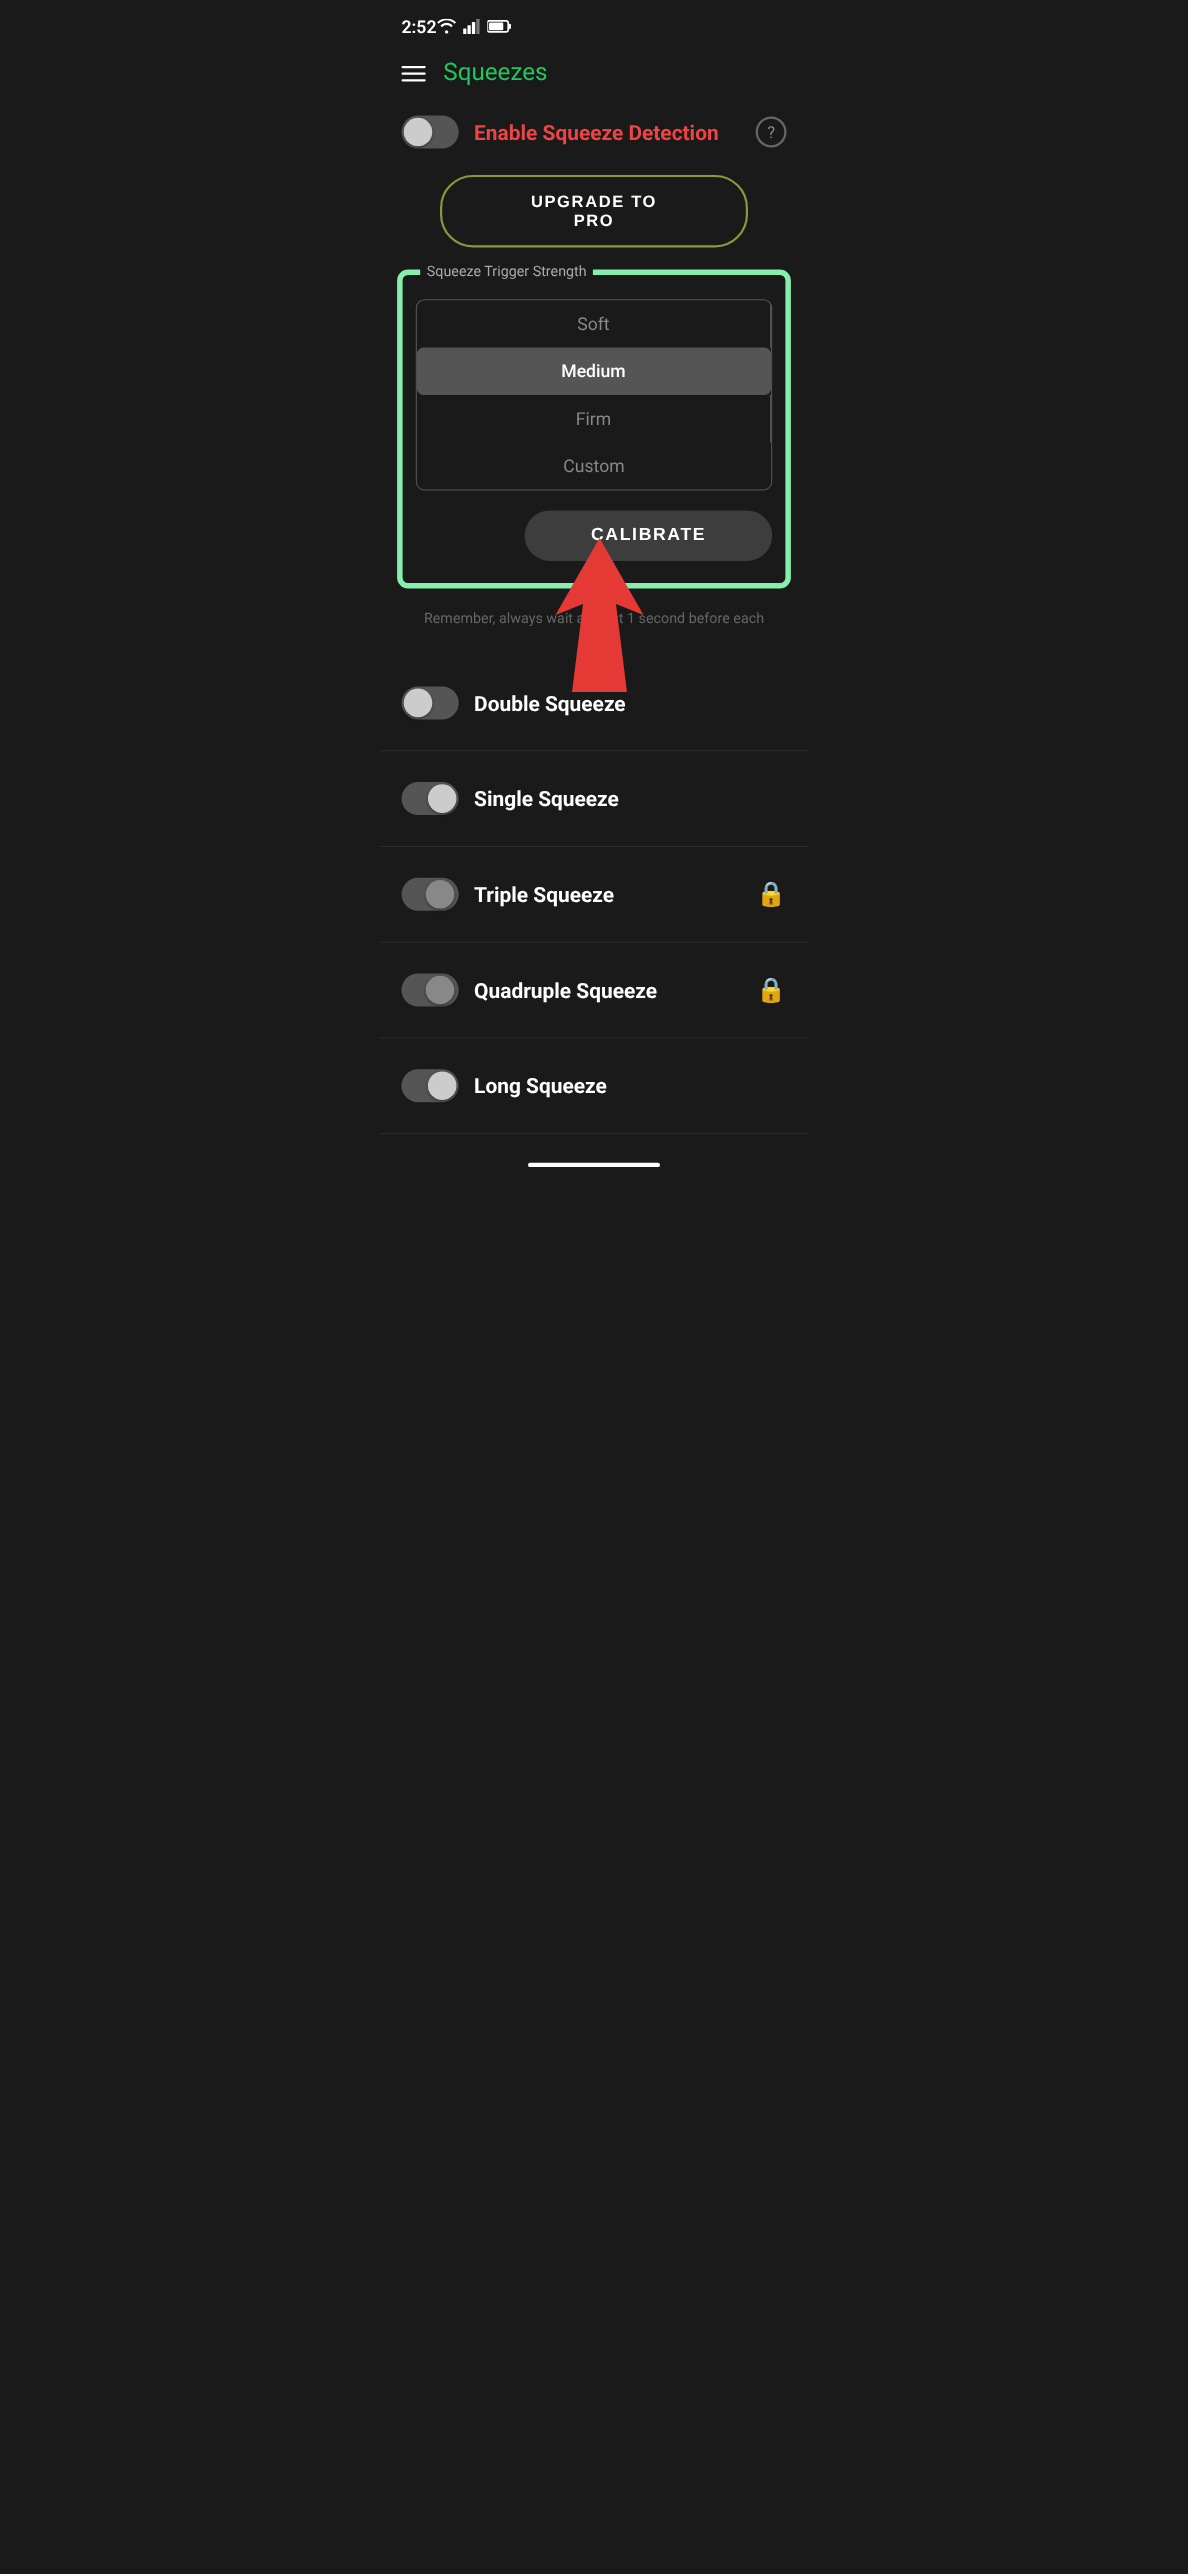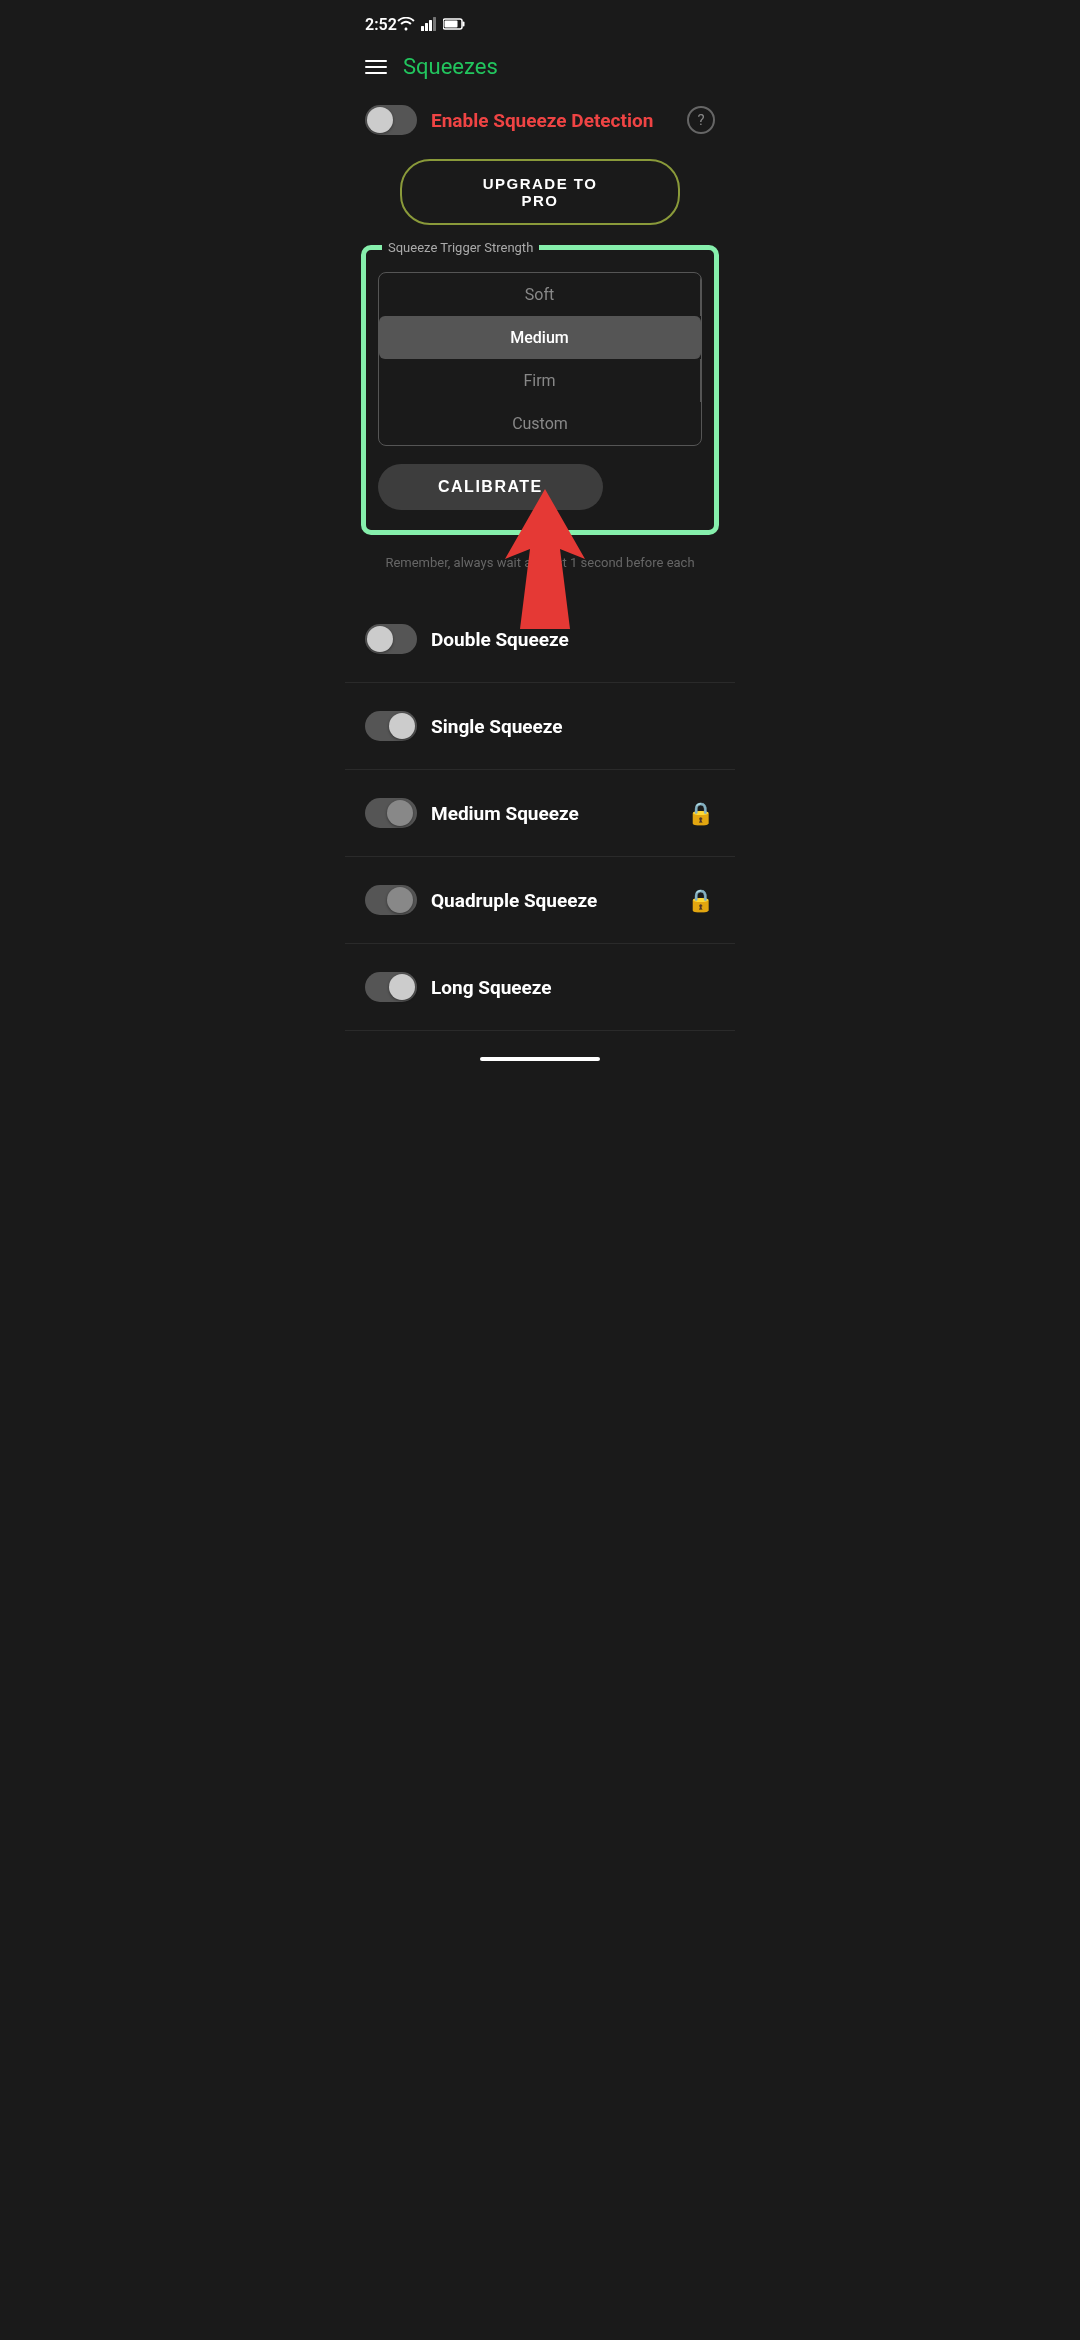--- a/index.html
+++ b/index.html
@@ -196,21 +196,21 @@
     .seg-option.active {
       background: #555555;
       color: #ffffff;
       font-weight: 500;
       border-radius: 6px;
     }
 
     
     .calibrate-container {
       display: flex;
-      justify-content: flex-start;
+      justify-content: flex-end;
       margin-top: 18px;
     }
 
     .calibrate-button {
       background: #3d3d3d;
       border: none;
       border-radius: 30px;
       padding: 14px 60px;
       color: #ffffff;
       font-size: 16px;
@@ -370,21 +370,21 @@
       <div class="thumb"></div>
     </div>
     <span class="squeeze-item-label">Single Squeeze</span>
   </div>
 
   <div class="squeeze-item">
     <div class="toggle-switch triple">
       <div class="track"></div>
       <div class="thumb"></div>
     </div>
-    <span class="squeeze-item-label">Medium Squeeze</span>
+    <span class="squeeze-item-label">Triple Squeeze</span>
     <span class="lock-icon">🔒</span>
   </div>
 
   <div class="squeeze-item">
     <div class="toggle-switch quadruple">
       <div class="track"></div>
       <div class="thumb"></div>
     </div>
     <span class="squeeze-item-label">Quadruple Squeeze</span>
     <span class="lock-icon">🔒</span>

